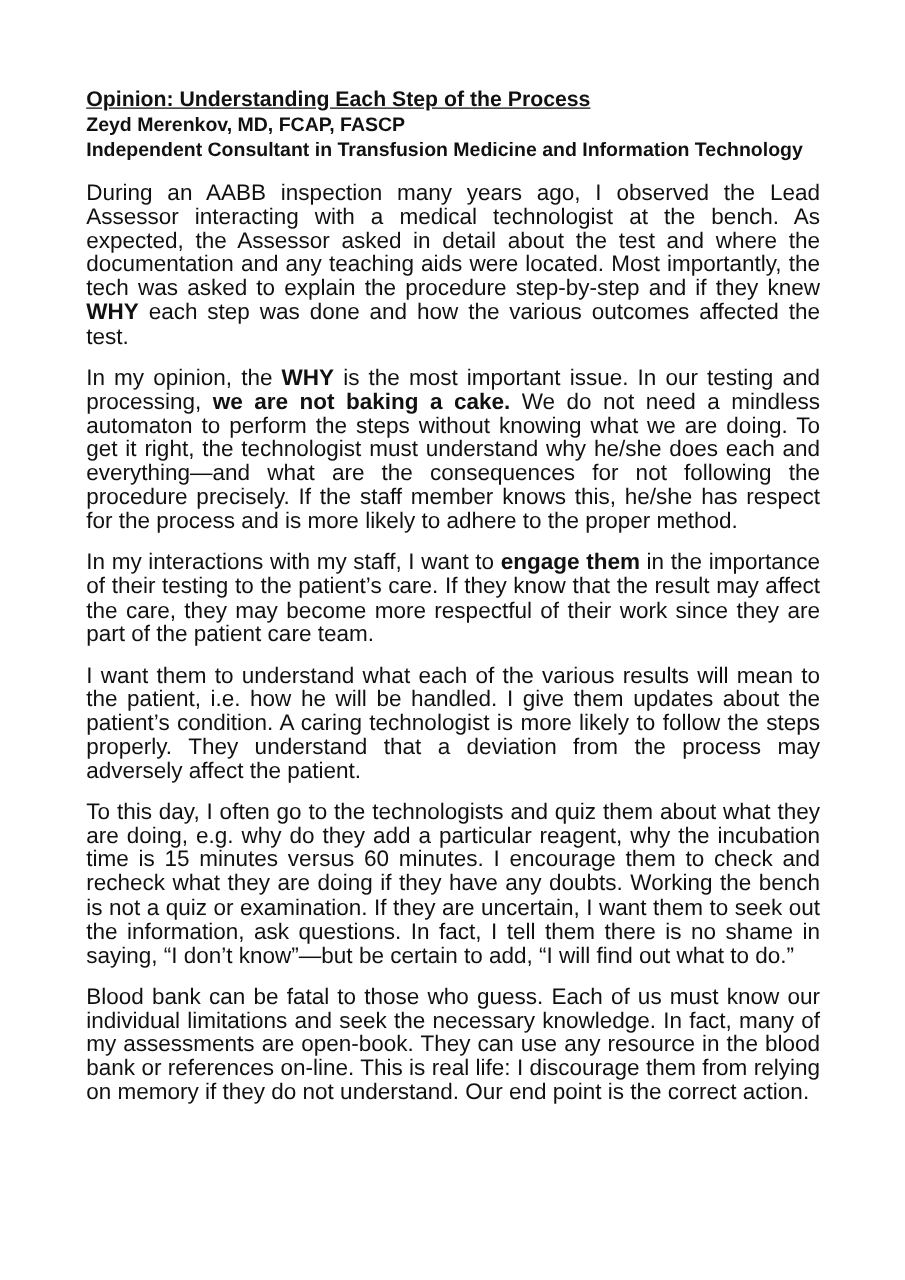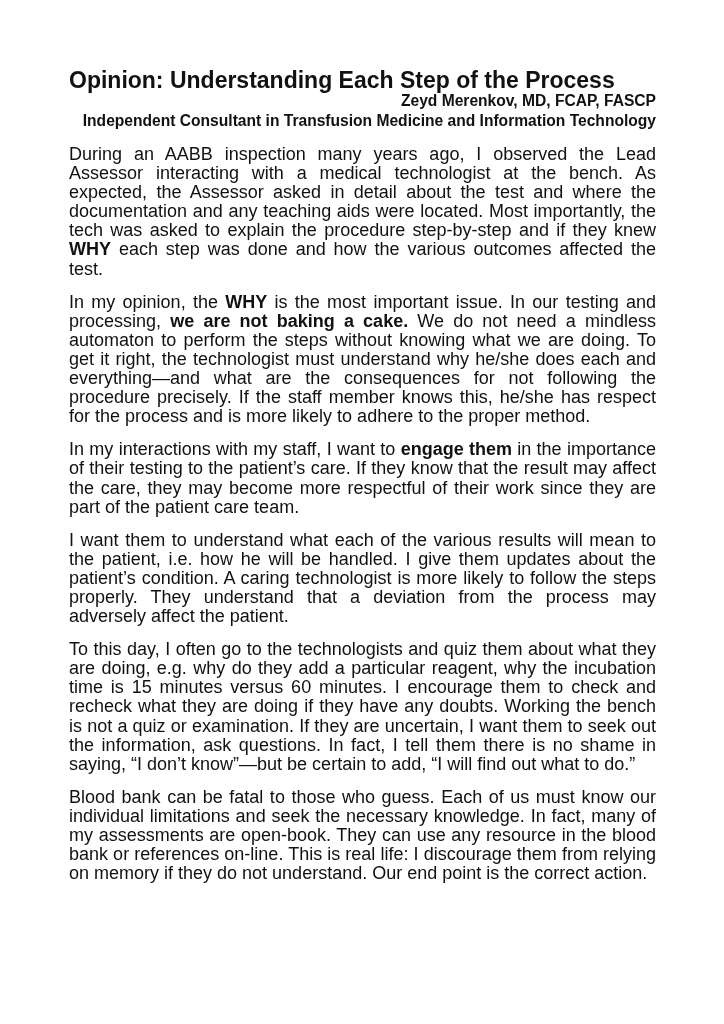--- a/index.html
+++ b/index.html
@@ -1,22 +1,22 @@
 <!DOCTYPE html>
 <html><head>
   <meta charset="utf-8">
   <style>
     html, body { margin: 0; padding: 0; background: #ffffff; }
     body { width: 724px; height: 1024px; position: relative; overflow: hidden; }
     .page {
       position: absolute; left: 69px; top: 69px; width: 587px;
       font-family: "Liberation Sans", sans-serif; color: #111111;
     }
-    .title { font-size: 23px; font-weight: bold; line-height: 22px; margin: 0; white-space: nowrap; }
-    .subtitle { font-size: 15.6px; font-weight: bold; line-height: 20px; margin: 0; white-space: nowrap; text-align: right; }
+    .title { font-size: 17px; font-weight: bold; line-height: 22px; margin: 0; white-space: nowrap; text-decoration: underline; }
+    .subtitle { font-size: 15.6px; font-weight: bold; line-height: 20px; margin: 0; white-space: nowrap; }
     .note { font-size: 14.2px; font-weight: bold; line-height: 19px; margin: 16px 0 0 0; }
     .para {
       font-size: 18px; line-height: 19.1px; margin: 14px 0 0 0;
       text-align: justify; text-align-last: left;
     }
     .para b { font-weight: bold; }
   </style>
 </head>
 <body>
 

